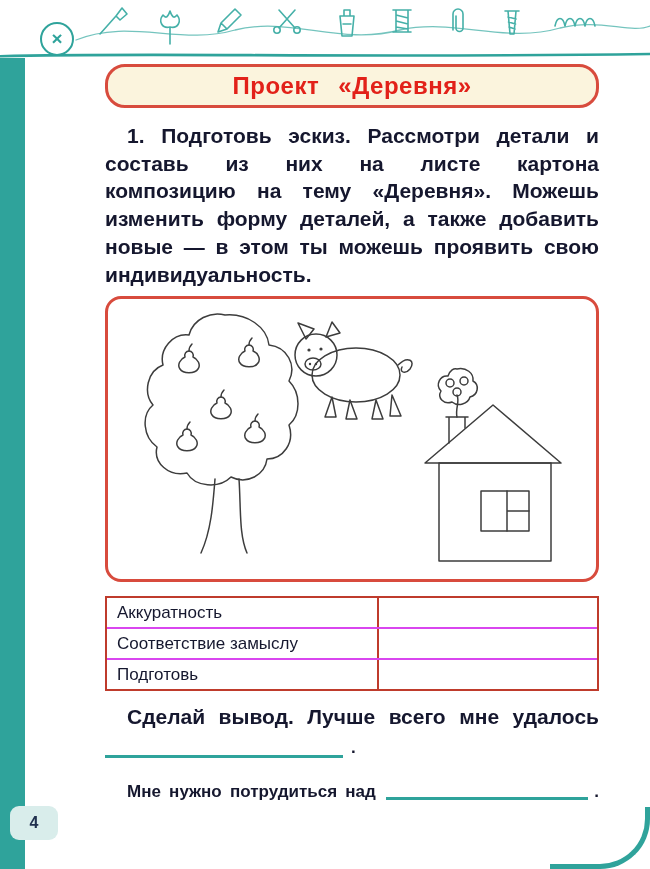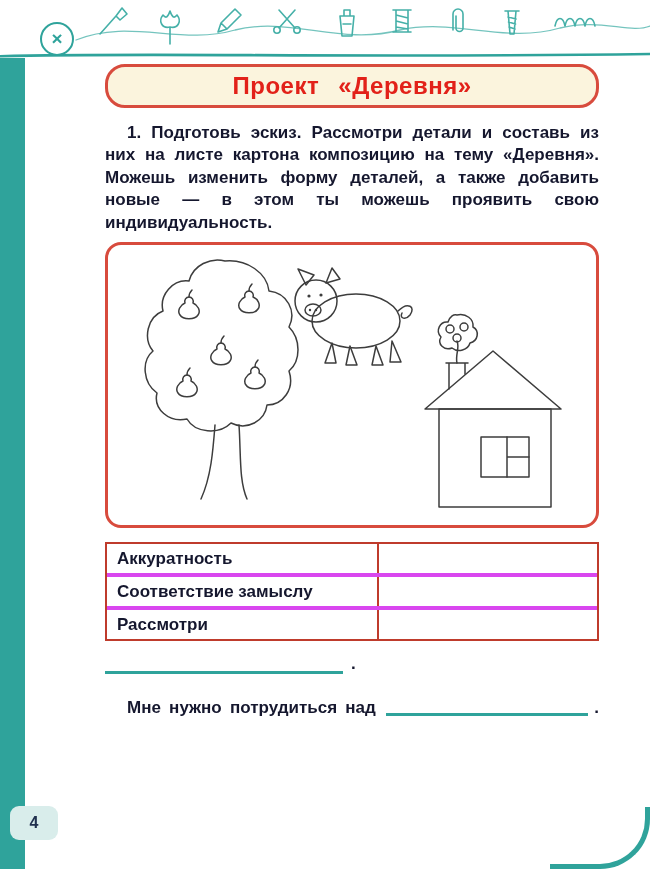--- a/index.html
+++ b/index.html
@@ -19,33 +19,33 @@
             border-radius:9px;display:flex;align-items:center;justify-content:center;
             font-weight:bold;font-size:16px;color:#20304e;z-index:2;}
 
   
   .content{position:absolute;left:105px;top:64px;width:494px;z-index:2;}
 
   .title-box{height:44px;background:#fbf4dd;border:3px solid #d84b3d;border-radius:20px;
              display:flex;align-items:center;justify-content:center;margin-bottom:14px;box-sizing:border-box;}
   .title-box span{color:#e22119;font-size:24px;font-weight:bold;word-spacing:12px;letter-spacing:.5px;}
 
-  .para{font-size:17px;line-height:1.32;font-weight:bold;text-align:justify;
+  .para{font-size:21px;line-height:1.32;font-weight:bold;text-align:justify;
         word-spacing:3.5px;margin:0 0 6px;}
   .indent{text-indent:22px;}
 
   .art-box{height:286px;border:3px solid #d84b3d;border-radius:16px;margin:8px 0 14px;
            background:#fff;box-sizing:border-box;overflow:hidden;}
   .art-box svg{display:block;width:100%;height:100%;}
 
   .crit-table{border:2px solid #bf3b2c;margin:6px 0 12px;}
-  .crit-row{display:flex;height:29px;border-top:4px solid #d946ef;}
+  .crit-row{display:flex;height:29px;border-top:2px solid #d946ef;}
   .crit-row:first-child{border-top:none;}
   .crit-label{width:272px;padding-left:10px;border-right:2px solid #bf3b2c;
-              font-weight:bold;font-size:17px;display:flex;align-items:center;box-sizing:border-box;}
+              font-weight:normal;font-size:17px;display:flex;align-items:center;box-sizing:border-box;}
   .crit-score{flex:1;}
 
   .concl1{text-align:justify;text-align-last:justify;}
   .blank-row{height:26px;margin:2px 0 6px;font-weight:bold;font-size:17px;}
   .blank{display:inline-block;border-bottom:3px solid #2fa39b;height:18px;vertical-align:bottom;}
   .blank1{width:238px;}
   .dot{margin-left:8px;font-weight:bold;}
   .last-row{display:flex;align-items:flex-end;font-size:17px;font-weight:bold;
             padding-left:22px;margin:16px 0 0;}
   .last-row .txt{white-space:nowrap;word-spacing:3.5px;}
@@ -176,25 +176,26 @@
     <div class="crit-table">
       <div class="crit-row">
         <div class="crit-label">Аккуратность</div>
         <div class="crit-score"></div>
       </div>
       <div class="crit-row">
         <div class="crit-label">Соответствие замыслу</div>
         <div class="crit-score"></div>
       </div>
       <div class="crit-row">
-        <div class="crit-label">Рассмотри</div>
+        <div class="crit-label">Подготовь</div>
         <div class="crit-score"></div>
       </div>
     </div>
 
+    <p class="para indent concl1"><span>Сделай вывод. Лучше всего мне удалось</span></p>
 
     <div class="blank-row"><span class="blank blank1"></span><span class="dot">.</span></div>
 
     <p class="last-row">
         <span class="txt">Мне нужно потрудиться над</span>
         <span class="blank blank2"></span>
         <span>.</span>
       </p>
 
   </main>

